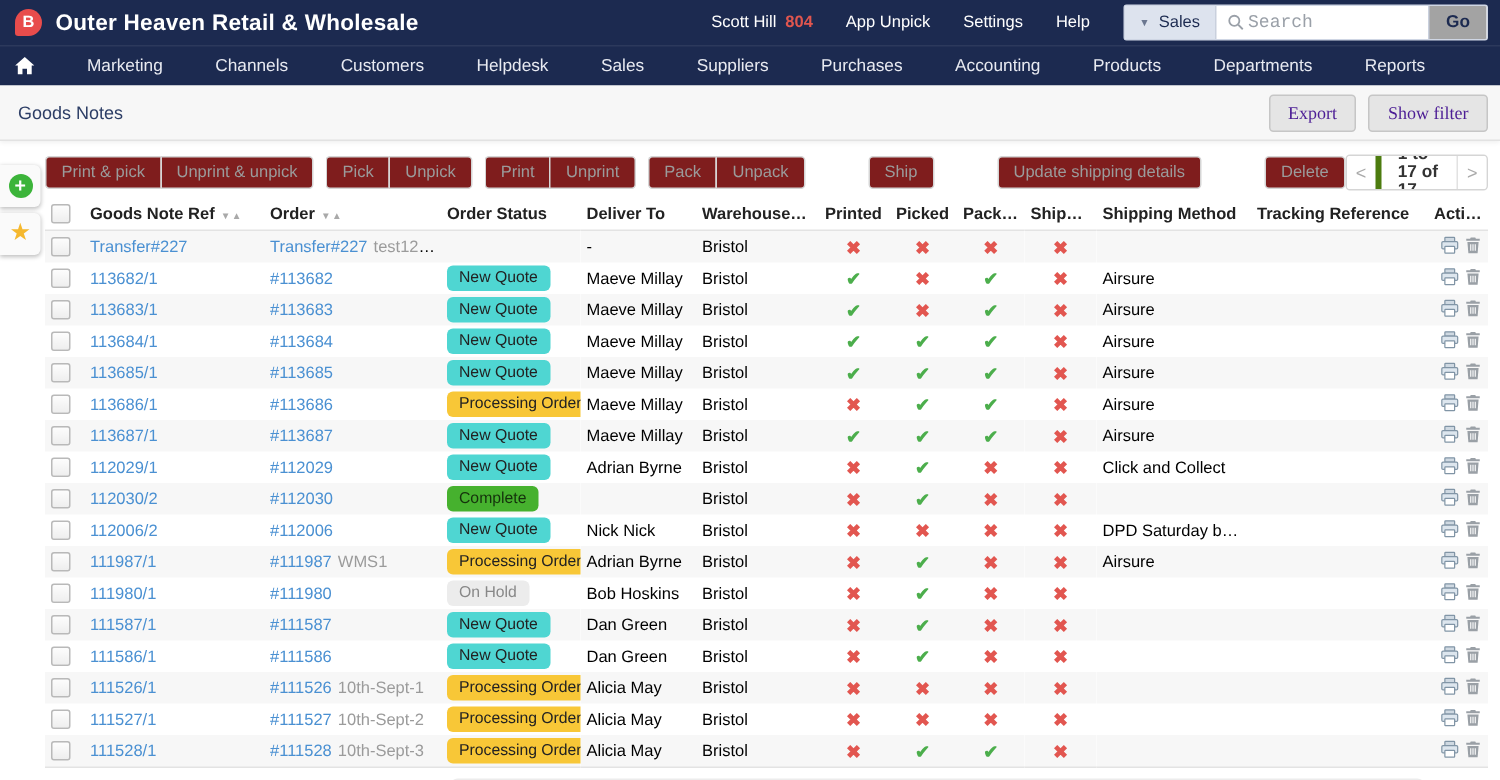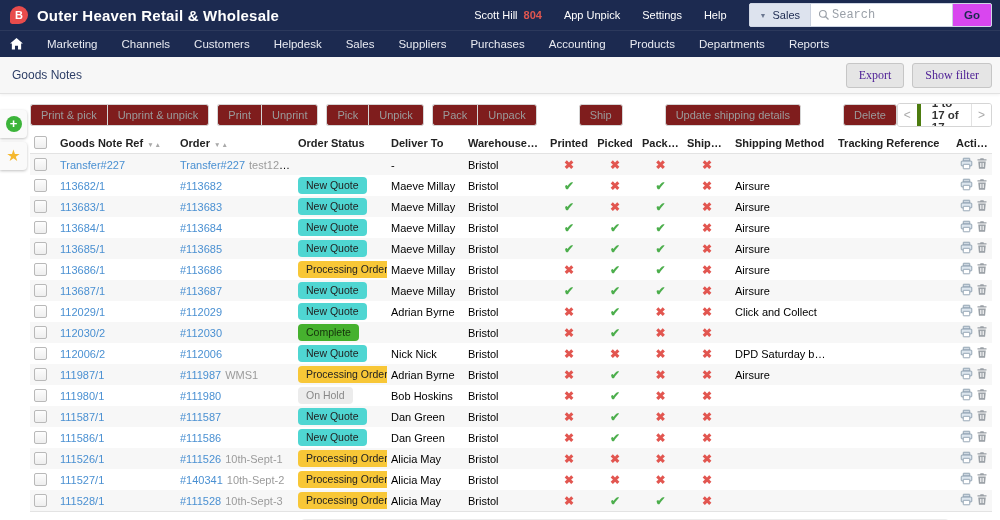--- a/index.html
+++ b/index.html
@@ -18,25 +18,25 @@
   .search-group{display:flex;align-items:stretch;height:22px;border:1px solid #cfd6e4;
     border-radius:2px;overflow:hidden;background:#fff;}
   .scope{display:flex;align-items:center;gap:6px;background:#dde3ee;border:none;
     color:var(--navy);font-size:11px;padding:0 10px;font-family:inherit;cursor:pointer;}
   .caret{font-size:7px;color:#6b7790;}
   .search-box{display:flex;align-items:center;background:#fff;padding-left:7px;
     border-left:1px solid #c9d0dd;}
   .search-box input{border:none;outline:none;font-size:12px;width:118px;
     font-family:Liberation Mono, monospace;color:#333;}
   .search-box input::placeholder{color:#9aa0a8;}
-  .go{background:#d946ef;border:none;border-left:1px solid #c9d0dd;color:var(--navy);
+  .go{background:#a3a3a3;border:none;border-left:1px solid #c9d0dd;color:var(--navy);
     font-size:11.5px;font-weight:bold;padding:5px 11px;font-family:inherit;cursor:pointer;}
   
   .navbar{height:26px;background:var(--navy);display:flex;align-items:center;
-    padding:0 10px;gap:24px;border-top:1px solid rgba(255,255,255,.07);}
+    padding:0 10px;gap:35px;border-top:1px solid rgba(255,255,255,.07);}
   .home{display:inline-flex;align-items:center;cursor:pointer;}
   .nav-item{color:#e8eaf1;font-size:11.5px;text-decoration:none;cursor:pointer;white-space:nowrap;}
   
   .titlebar{height:36px;background:#f7f7f7;border-bottom:1px solid #e2e2e2;
     box-shadow:0 1px 3px rgba(0,0,0,.06);display:flex;align-items:center;
     justify-content:space-between;padding:0 8px 0 12px;}
   .titlebar h1{margin:0;font-size:12px;font-weight:500;color:#2d3e66;}
   .titlebar .tbtns{display:flex;gap:8px;}
   .gray-btn{background:#e5e5e5;border:1px solid #c6c6c6;border-radius:3px;color:#4c1d95;
     font-size:12px;padding:4px 12px;font-family:Liberation Serif, serif;cursor:pointer;}
@@ -161,26 +161,26 @@
     <span class="star">★</span>
   </div>
 
   <div class="toolbar-row">
     <div class="toolbar">
         <div class="btn-group">
           <button class="tb-btn">Print &amp; pick</button>
           <button class="tb-btn">Unprint &amp; unpick</button>
         </div>
         <div class="btn-group">
+          <button class="tb-btn">Pick</button>
+          <button class="tb-btn">Unpick</button>
+        </div>
+        <div class="btn-group">
           <button class="tb-btn">Print</button>
           <button class="tb-btn">Unprint</button>
-        </div>
-        <div class="btn-group">
-          <button class="tb-btn">Pick</button>
-          <button class="tb-btn">Unpick</button>
         </div>
         <div class="btn-group">
           <button class="tb-btn">Pack</button>
           <button class="tb-btn">Unpack</button>
         </div>
         <div class="btn-group">
           <button class="tb-btn">Ship</button>
         </div>
         <div class="btn-group">
           <button class="tb-btn">Update shipping details</button>
@@ -556,21 +556,21 @@
                 <rect x="1.5" y="5" width="13" height="6" rx="1" fill="#dde6ee" stroke="#8195a6"></rect>
                 <rect x="4" y="9" width="8" height="5.5" rx="0.5" fill="#ffffff" stroke="#8195a6"></rect>
               </svg></span><span class="act-icon"><svg width="12" height="13" viewBox="0 0 16 16">
                 <path fill="#9aa0a6" d="M6 1h4l.6 1.2H14v1.9H2V2.2h3.4zM3 5.2h10L12.1 15H3.9z"></path>
                 <path stroke="#ffffff" d="M6 7.2v5.6M8 7.2v5.6M10 7.2v5.6" fill="none"></path>
               </svg></span></td>
         </tr>
         <tr>
           <td><span class="cb"></span></td>
           <td><a class="link">111527/1</a></td>
-          <td><a class="link">#140341</a><span class="note">10th-Sept-2</span></td>
+          <td><a class="link">#111527</a><span class="note">10th-Sept-2</span></td>
           <td><span class="badge processing">Processing Order</span></td>
           <td>Alicia May</td>
           <td>Bristol</td>
           <td class="center"><span class="mark no">✖</span></td>
           <td class="center"><span class="mark no">✖</span></td>
           <td class="center"><span class="mark no">✖</span></td>
           <td class="center"><span class="mark no">✖</span></td>
           <td></td>
           <td></td>
           <td class="right"><span class="act-icon"><svg width="13" height="13" viewBox="0 0 16 16">

